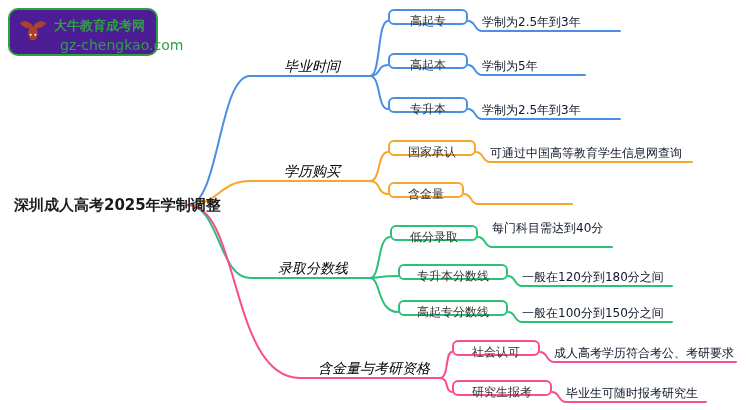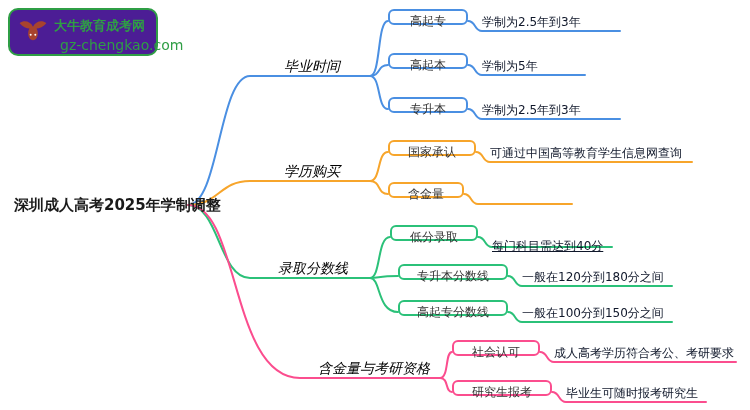--- a/index.html
+++ b/index.html
@@ -78,21 +78,21 @@
   <div class="nbox" style="left:388px;top:53px;width:80px;border-color:var(--c0);">高起本</div>
   <div class="nval" style="left:482px;top:58px;">学制为5年</div>
   <div class="nbox" style="left:388px;top:97px;width:80px;border-color:var(--c0);">专升本</div>
   <div class="nval" style="left:482px;top:102px;">学制为2.5年到3年</div>
 
   <div class="nbox" style="left:388px;top:140px;width:88px;border-color:var(--c1);">国家承认</div>
   <div class="nval" style="left:490px;top:145px;text-align:right;">可通过中国高等教育学生信息网查询</div>
   <div class="nbox" style="left:388px;top:182px;width:76px;border-color:var(--c1);">含金量</div>
 
   <div class="nbox" style="left:390px;top:225px;width:88px;border-color:var(--c2);border-radius:6px;">低分录取</div>
-  <div class="nval" style="left:492px;top:238px;text-decoration:underline;">每门科目需达到40分</div>
+  <div class="nval" style="left:492px;top:220px;">每门科目需达到40分</div>
   <div class="nbox" style="left:398px;top:264px;width:110px;border-color:var(--c2);">专升本分数线</div>
   <div class="nval" style="left:522px;top:269px;">一般在120分到180分之间</div>
   <div class="nbox" style="left:398px;top:300px;width:110px;border-color:var(--c2);">高起专分数线</div>
   <div class="nval" style="left:522px;top:305px;">一般在100分到150分之间</div>
 
   <div class="nbox" style="left:452px;top:340px;width:88px;border-color:var(--c3);">社会认可</div>
   <div class="nval" style="left:554px;top:345px;">成人高考学历符合考公、考研要求</div>
   <div class="nbox" style="left:452px;top:380px;width:100px;border-color:var(--c3);">研究生报考</div>
   <div class="nval" style="left:566px;top:385px;">毕业生可随时报考研究生</div>
 

